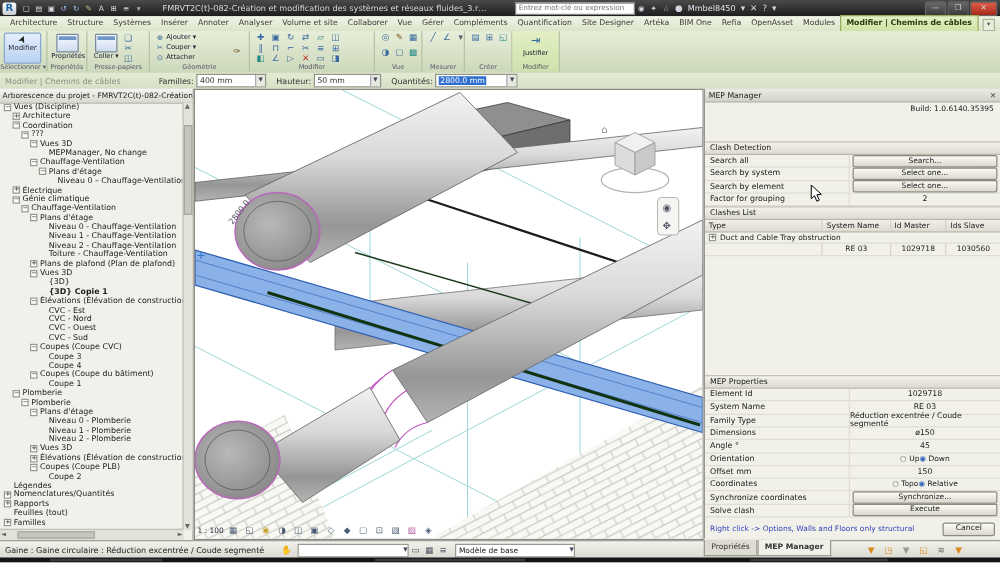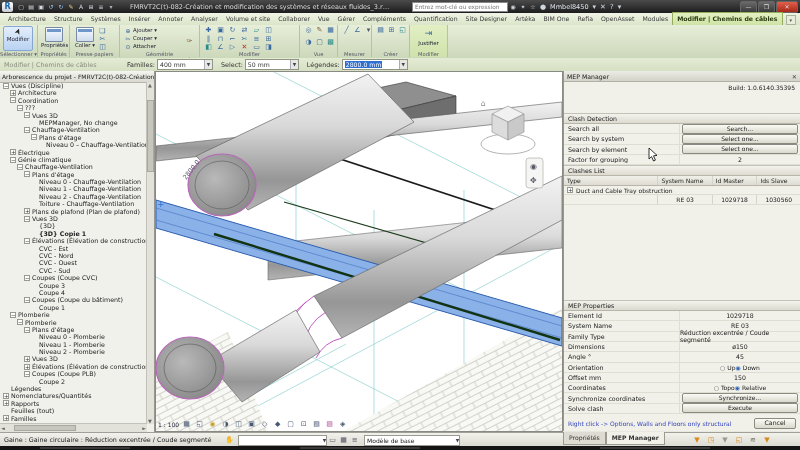--- a/index.html
+++ b/index.html
@@ -279,26 +279,26 @@
   </div>
 </div>
 
 <div id="optionsbar" class="abs">
   <span id="ctx-label">Modifier | Chemins de câbles</span>
   <span class="opt-lab">Familles:</span>
   <span class="combo" style="width:52px">
     <span>400 mm</span>
       <span class="arr">▼</span>
   </span>
-  <span class="opt-lab">Select:</span>
+  <span class="opt-lab">Hauteur:</span>
   <span class="combo" style="width:50px">
     <span>50 mm</span>
       <span class="arr">▼</span>
   </span>
-  <span class="opt-lab">Légendes:</span>
+  <span class="opt-lab">Quantités:</span>
   <span class="combo" style="width:62px">
     <span class="sel-text">2800.0 mm</span>
       <span class="arr">▼</span>
   </span>
 </div>
 
 <div id="leftpanel" class="abs">
   <div id="lp-head">
     <span>Arborescence du projet - FMRVT2C(t)-082-Création e...</span>
 

